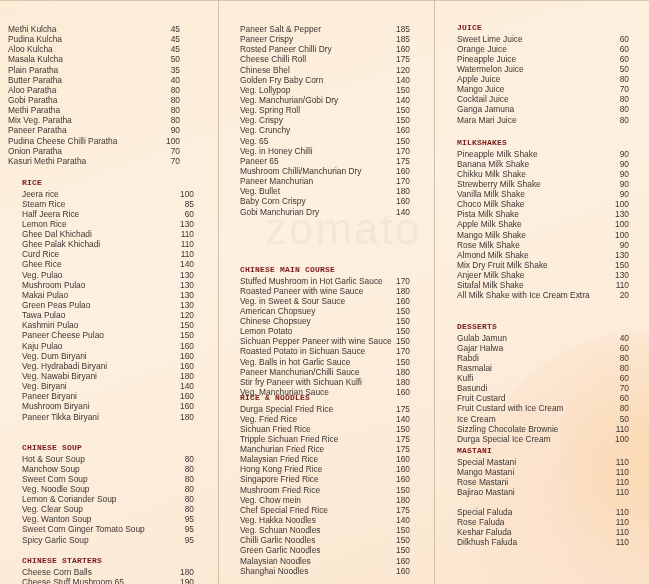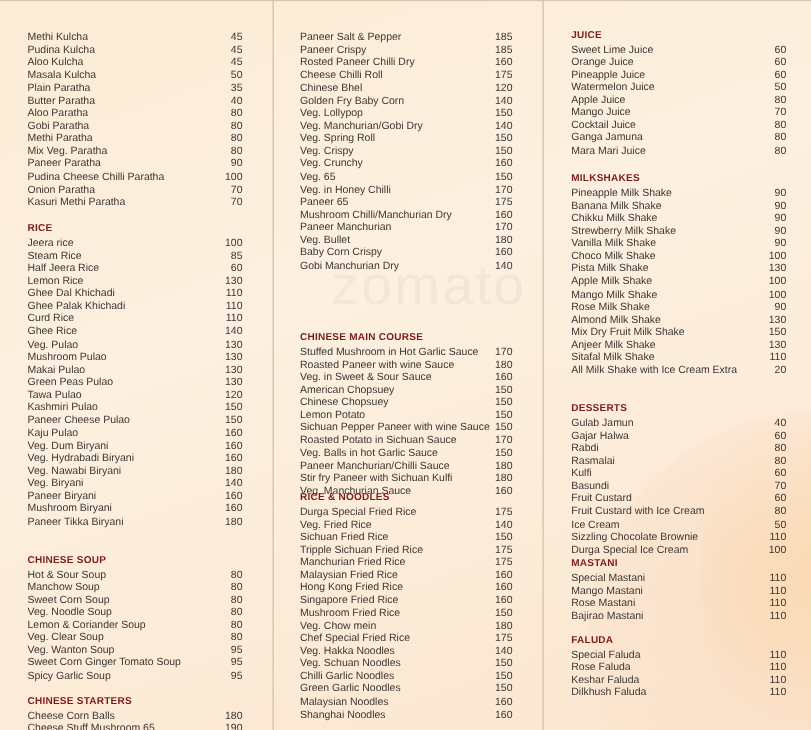--- a/index.html
+++ b/index.html
@@ -32,21 +32,21 @@
     position: absolute; top: 0; width: 1px; height: 584px; background: #d3bfa8;
   }
   .watermark {
     position: absolute; left: 245px; top: 204px;
     font-family: "Liberation Sans", sans-serif;
     font-size: 44px; color: rgba(120,110,100,0.07); letter-spacing: 2px; margin-left: 20px;
   }
   .col { position: absolute; top: 0; }
   .section { position: absolute; }
   .sec-title {
-    font-family: Liberation Sans, sans-serif;
+    font-family: Liberation Mono, monospace;
     font-weight: bold; font-size: 8px; letter-spacing: 0.2px;
     color: #7a1b1b; height: 10px; line-height: 10px; margin-bottom: 0.5px;
   }
   .row {
     display: flex; justify-content: space-between;
     height: 10.15px; line-height: 10.15px; font-size: 8.4px; white-space: nowrap;
   }
   .row .price { text-align: right; }
 </style>
 </head>
@@ -56,21 +56,21 @@
   <div class="blob1"></div>
   <div class="blob2"></div>
   <div class="topline"></div>
   <div class="colsep" style="left:218px"></div>
   <div class="colsep" style="left:434px"></div>
   <div class="watermark">zomato</div>
 </div>
 
 <div id="menu">
     <div class="col">
-      <div class="section" style="left: 22px; width: 172px; top: 24px;">
+      <div class="section" style="left: 8px; width: 172px; top: 24px;">
         <div class="row">
           <span class="name">Methi Kulcha</span>
           <span class="price">45</span>
         </div>
         <div class="row">
           <span class="name">Pudina Kulcha</span>
           <span class="price">45</span>
         </div>
         <div class="row">
           <span class="name">Aloo Kulcha</span>
@@ -632,21 +632,20 @@
         <div class="row">
           <span class="name">Rose Mastani</span>
           <span class="price">110</span>
         </div>
         <div class="row">
           <span class="name">Bajirao Mastani</span>
           <span class="price">110</span>
         </div>
       </div>
       <div class="section" style="left: 457px; width: 172px; top: 507px;">
-        <div class="sec-title">FALUDA</div>
         <div class="row">
           <span class="name">Special Faluda</span>
           <span class="price">110</span>
         </div>
         <div class="row">
           <span class="name">Rose Faluda</span>
           <span class="price">110</span>
         </div>
         <div class="row">
           <span class="name">Keshar Faluda</span>

